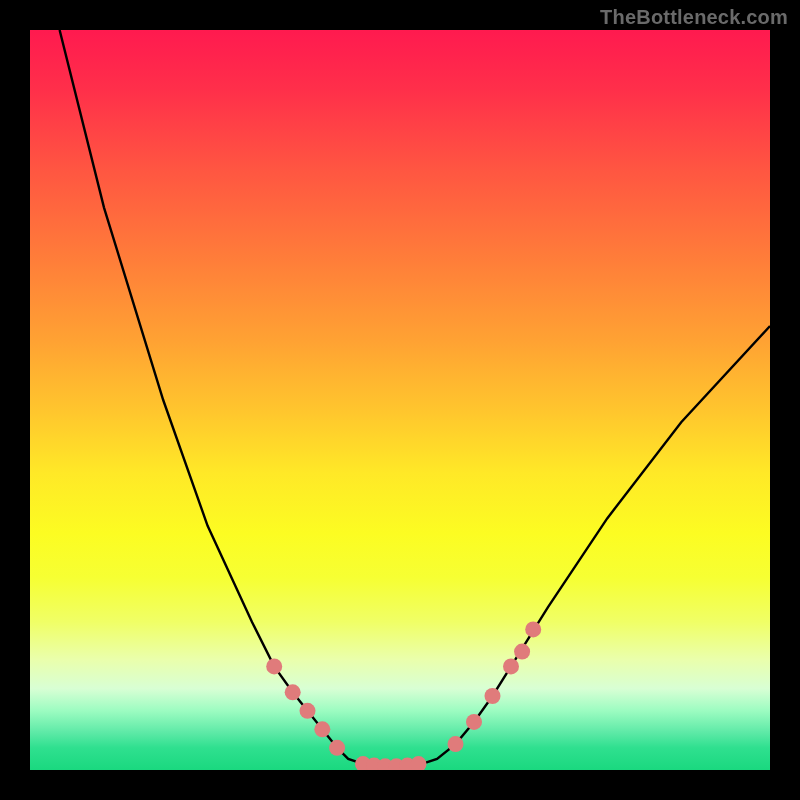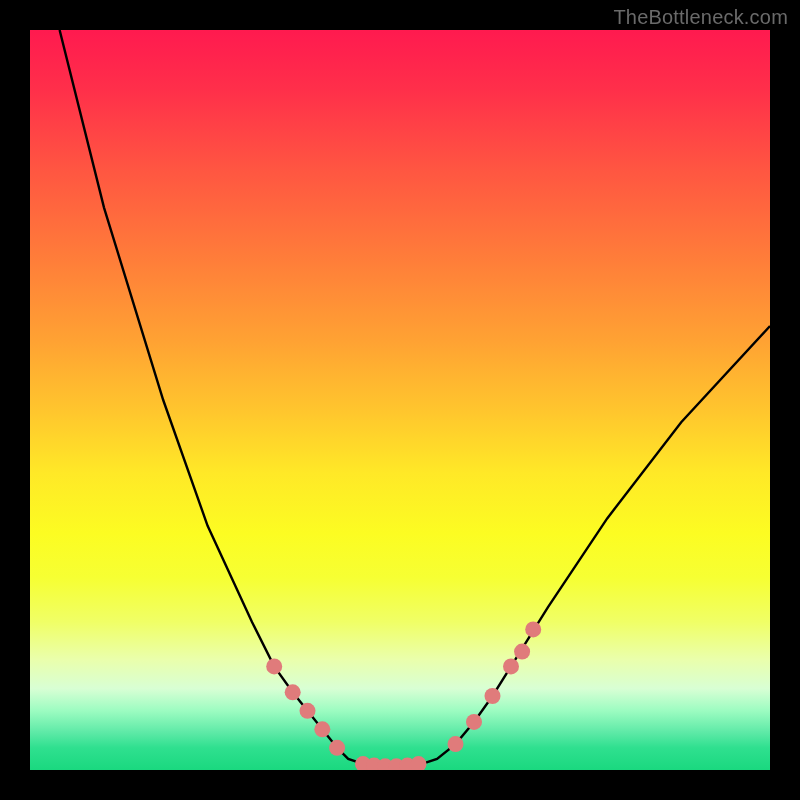--- a/index.html
+++ b/index.html
@@ -60,21 +60,21 @@
     top: 0;
     width: 740px;
     height: 740px;
   }
   .watermark {
     position: absolute;
     top: 6px;
     right: 12px;
     color: #6a6a6a;
     font-size: 20px;
-    font-weight: 400;
+    font-weight: 700;
     letter-spacing: 0.2px;
   }
 </style>
 </head>
 <body>
 
 <div class="frame">
   <div class="plot">
     <div class="gradient"></div>
     <svg class="curve" viewBox="0 0 740 740">

